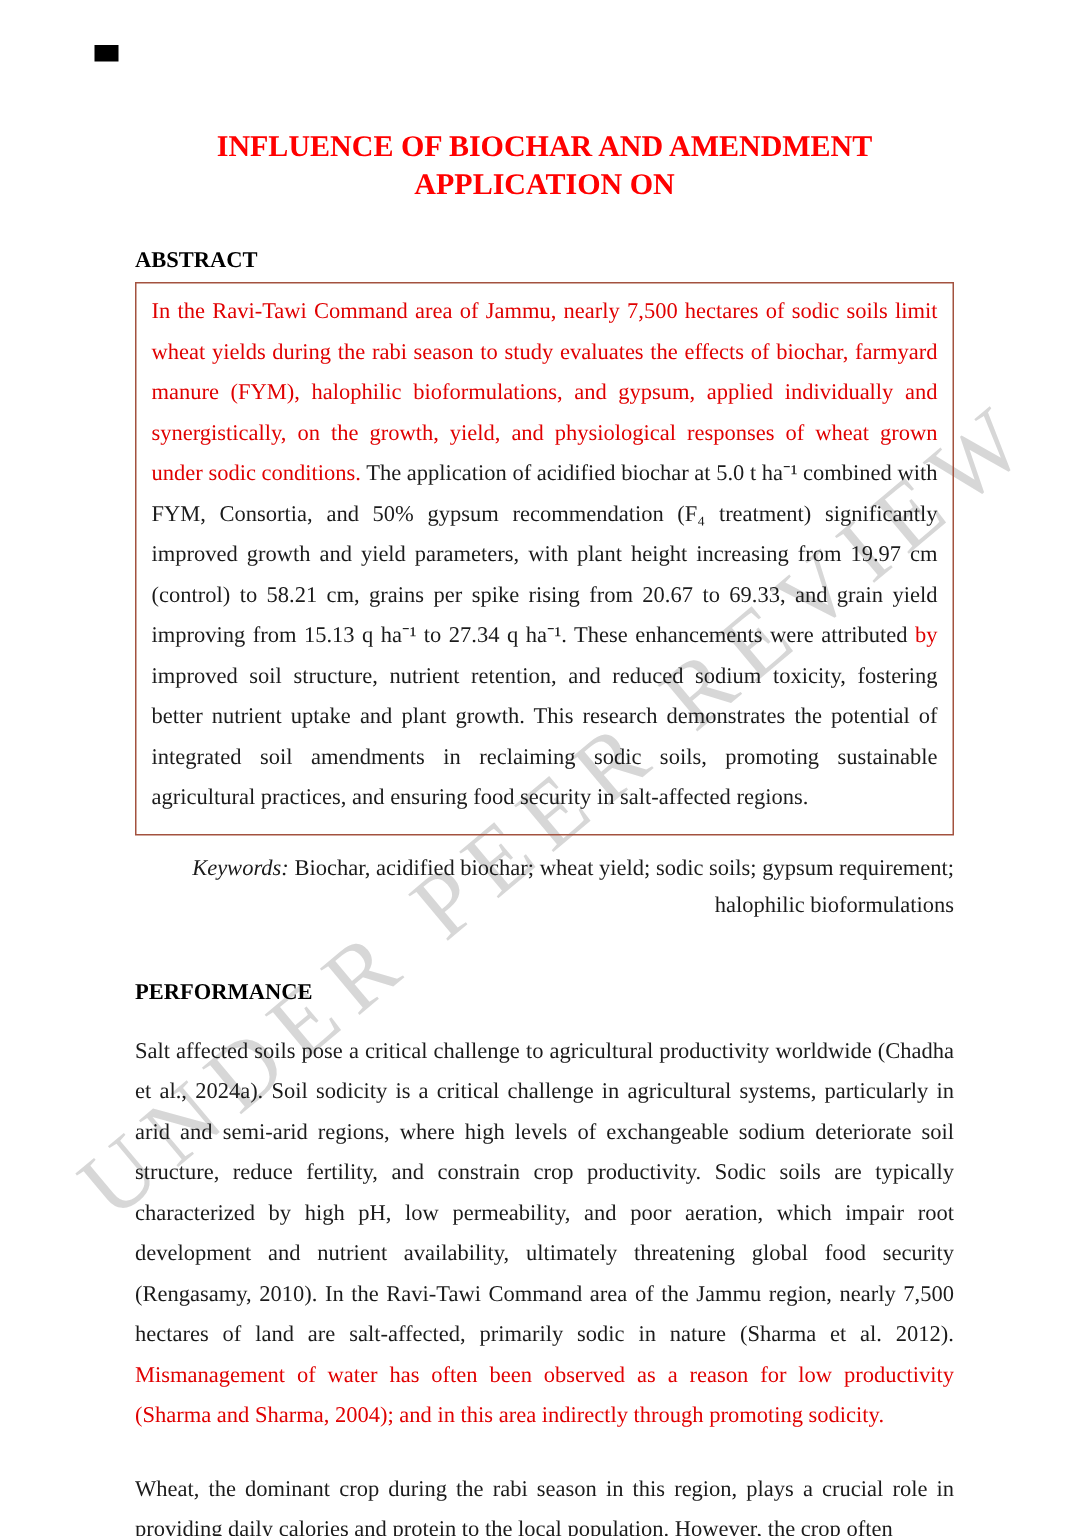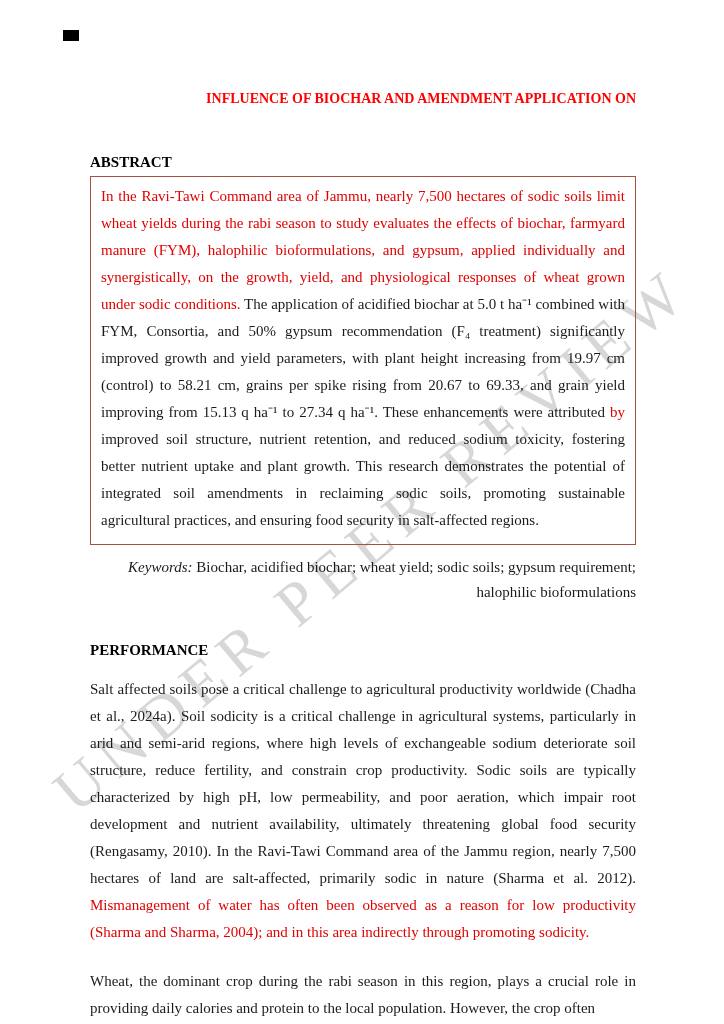--- a/index.html
+++ b/index.html
@@ -41,32 +41,32 @@
     user-select:none;
   }
   .content{
     position:relative;
     z-index:1;
     padding:86px 88px 0 90px;
     font-size:15px;
     line-height:27px;
   }
   .paper-title{
-    text-align:right;
+    text-align:center;
     font-weight:bold;
     color:var(--title-red);
-    font-size:14px;
+    font-size:20px;
     line-height:25px;
   }
   .section-heading{
     font-weight:bold;
     font-size:15px;
     color:#000000;
   }
-  .abstract-heading{ margin-top:38px; }
+  .abstract-heading{ margin-top:25px; }
   .abstract-box{
     margin-top:0;
     border:1.5px solid var(--border-red);
     padding:6px 10px 10px 10px;
     text-align:justify;
   }
   .seg-red{ color:var(--red); }
   .seg-black{ color:var(--ink); }
   .keywords{
     margin-top:10px;

